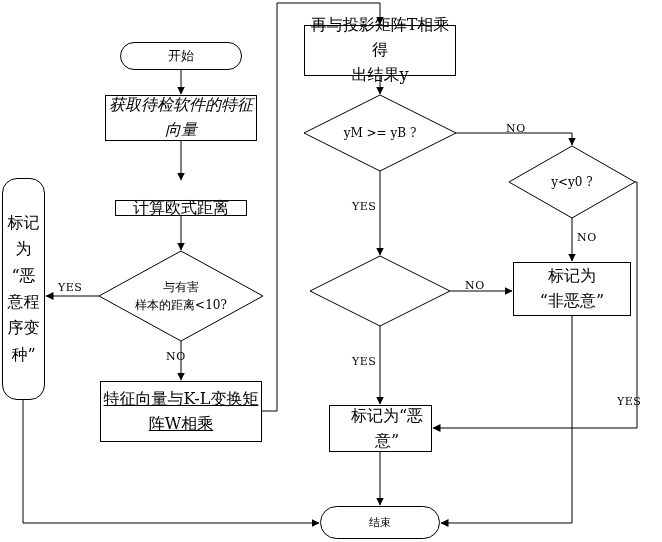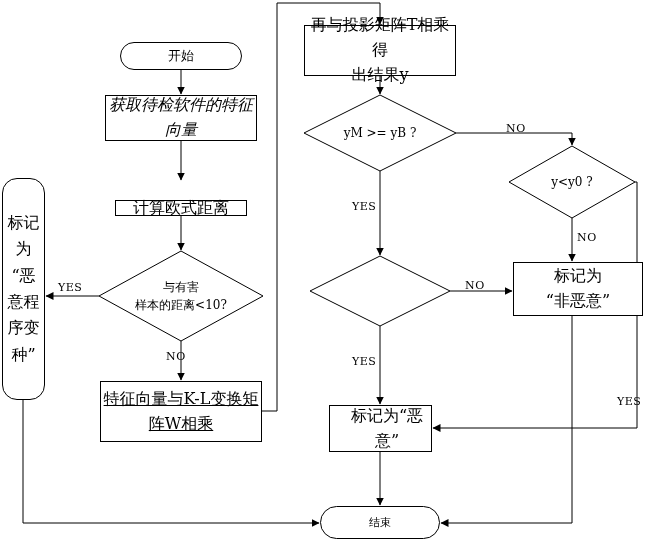--- a/index.html
+++ b/index.html
@@ -93,21 +93,21 @@
 意程
 序变
 种”</div>
 
   <div class="node" style="left:100px; top:381px; width:162px; height:61px;text-decoration:underline;">特征向量与K-L变换矩
 阵W相乘</div>
 
   <div class="node" style="left:304px; top:25px; width:152px; height:51px;">再与投影矩阵T相乘得
 出结果y</div>
 
-  <div class="node" style="left:513px; top:262px; width:130px; height:54px;">标记为
+  <div class="node" style="left:513px; top:262px; width:118px; height:54px;">标记为
 “非恶意”</div>
 
   <div class="node" style="left:329px; top:405px; width:103px; height:47px;padding-left:13px;">标记为“恶
 意”</div>
 
   <div class="node stadium" style="left:320px; top:506px; width:120px; height:33px; font-size:11px;">结束</div>
 
   <div class="dtext" style="left:99px; top:251px; width:164px; height:90px;">与有害
 样本的距离&lt;10?</div>
 

